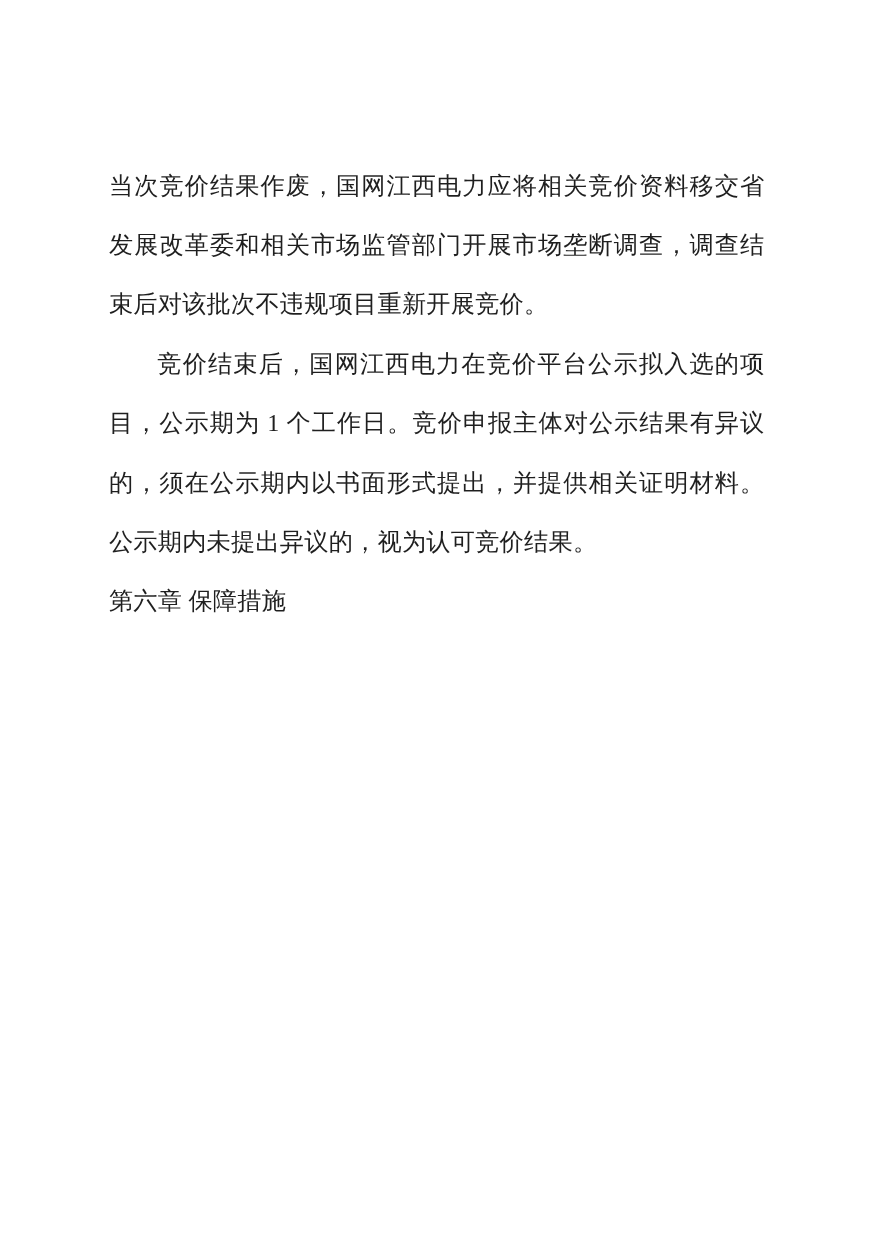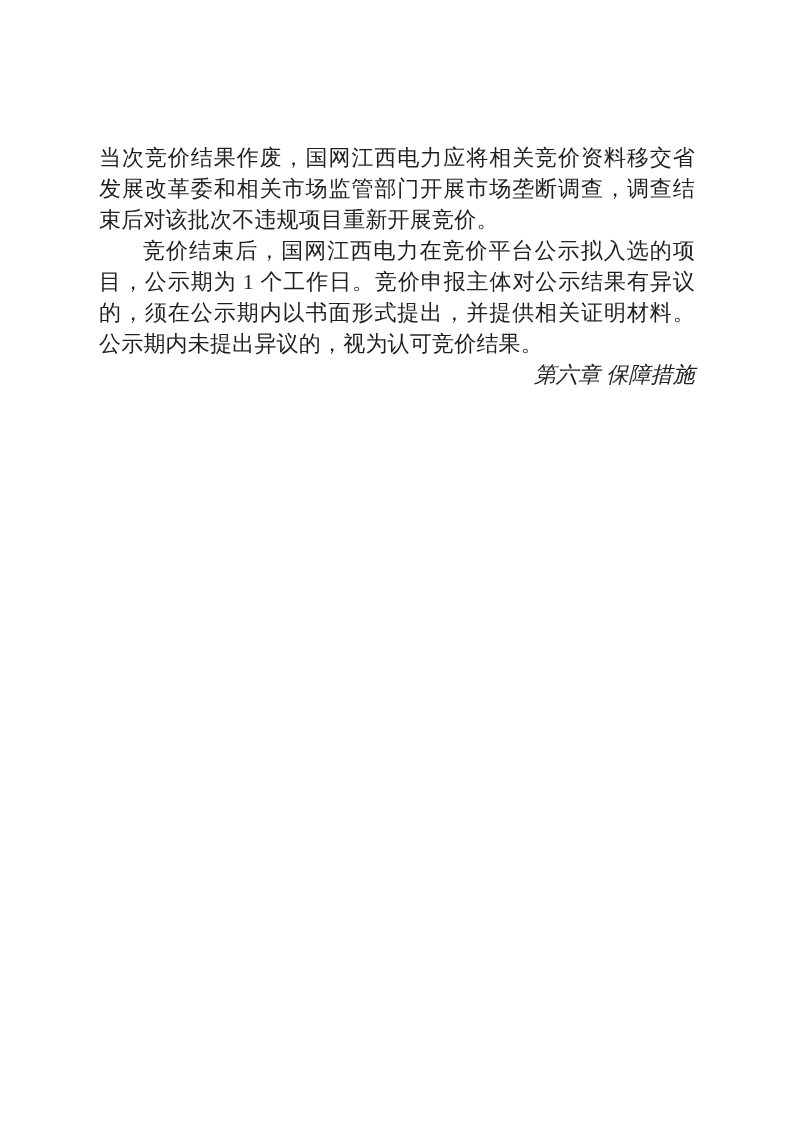--- a/index.html
+++ b/index.html
@@ -19,38 +19,37 @@
     position: absolute;
     left: 99px;
     top: 142px;
     width: 596px;
     color: #1f1f1f;
   }
   .content p {
     margin: 0;
     padding: 0;
     font-size: 22px;
-    line-height: 31px;
+    line-height: 54px;
     text-align: justify;
     text-justify: inter-ideograph;
     letter-spacing: 0.2px;
   }
   p.body-indent {
     text-indent: 2em;
   }
   p.body-noindent {
     text-indent: 0;
   }
   p.article-heading {
     text-indent: 2em;
   }
   p.chapter-heading {
-    text-align: right;
+    text-align: left;
     text-indent: 0;
-    font-style: italic;
   }
 </style>
 </head>
 <body>
 
 <div class="page">
   <div class="content">
     <p class="body-noindent">当次竞价结果作废，国网江西电力应将相关竞价资料移交省发展改革委和相关市场监管部门开展市场垄断调查，调查结束后对该批次不违规项目重新开展竞价。</p>
     <p class="body-indent">竞价结束后，国网江西电力在竞价平台公示拟入选的项目，公示期为 1 个工作日。竞价申报主体对公示结果有异议的，须在公示期内以书面形式提出，并提供相关证明材料。公示期内未提出异议的，视为认可竞价结果。</p>
     <p class="chapter-heading">第六章 保障措施</p>

